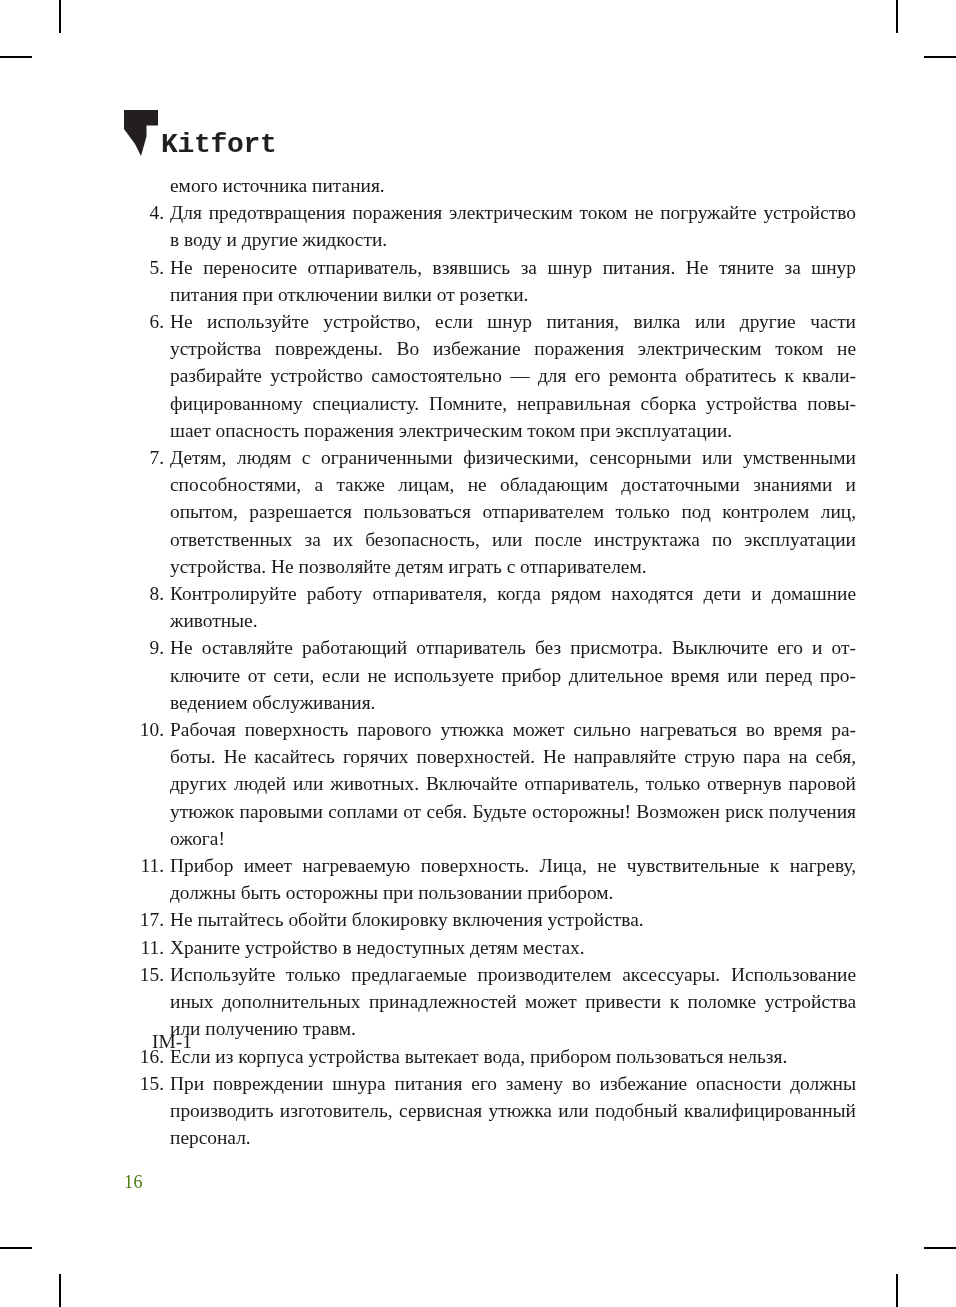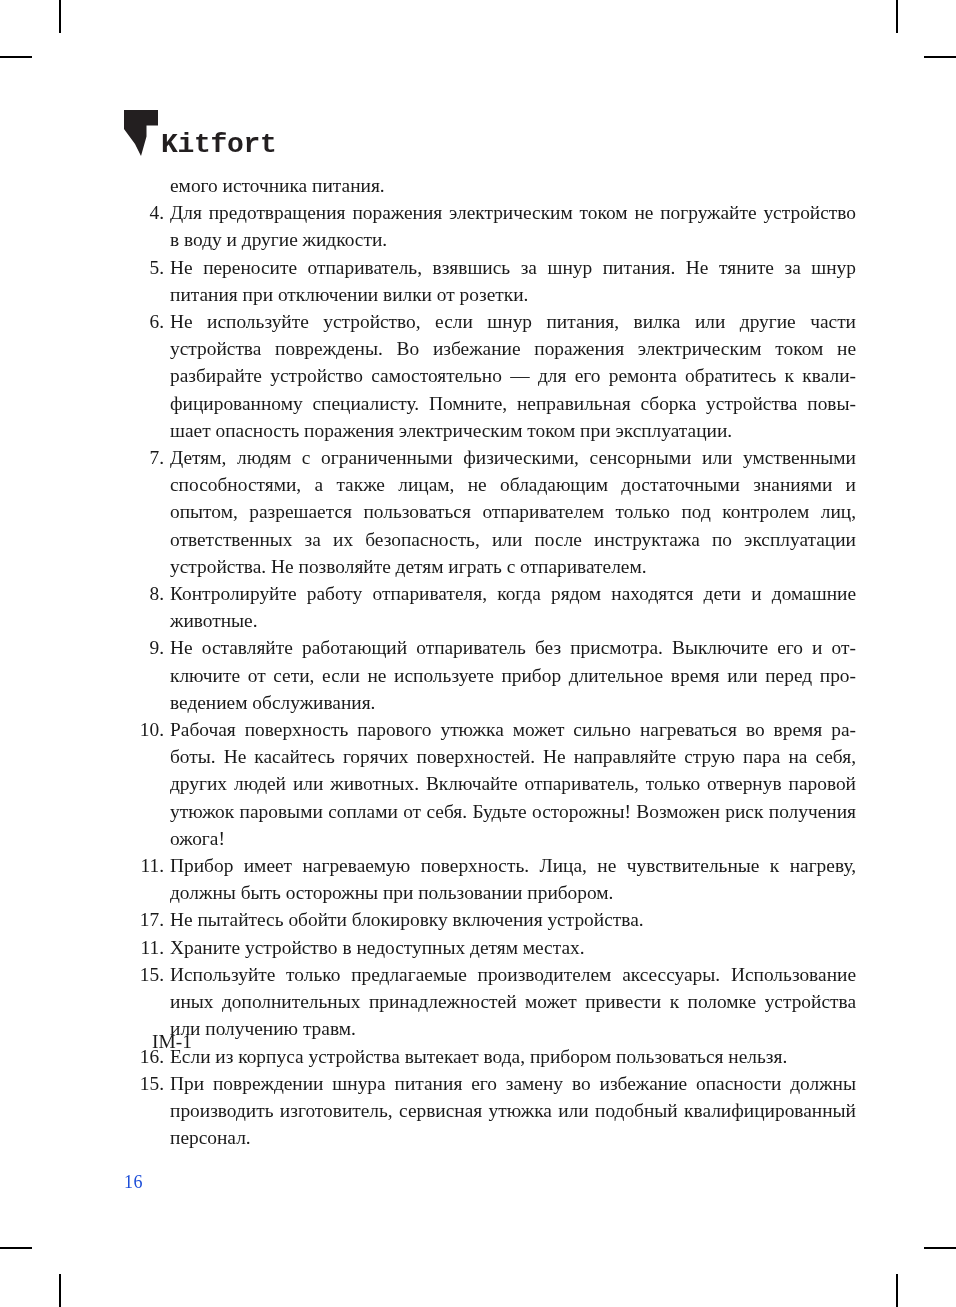--- a/index.html
+++ b/index.html
@@ -117,21 +117,21 @@
     top: 1028px;
     font-size: 19.4px;
     line-height: 27.2px;
   }
 
   .page-number {
     position: absolute;
     left: 124px;
     top: 1172px;
     font-size: 18px;
-    color: #1d4ed8;
+    color: #4d7c0f;
     letter-spacing: 0.5px;
   }
 </style>
 </head>
 <body>
 
 <div class="crop crop-v crop-tl-v"></div>
 <div class="crop crop-h crop-tl-h"></div>
 <div class="crop crop-v crop-tr-v"></div>
 <div class="crop crop-h crop-tr-h"></div>

